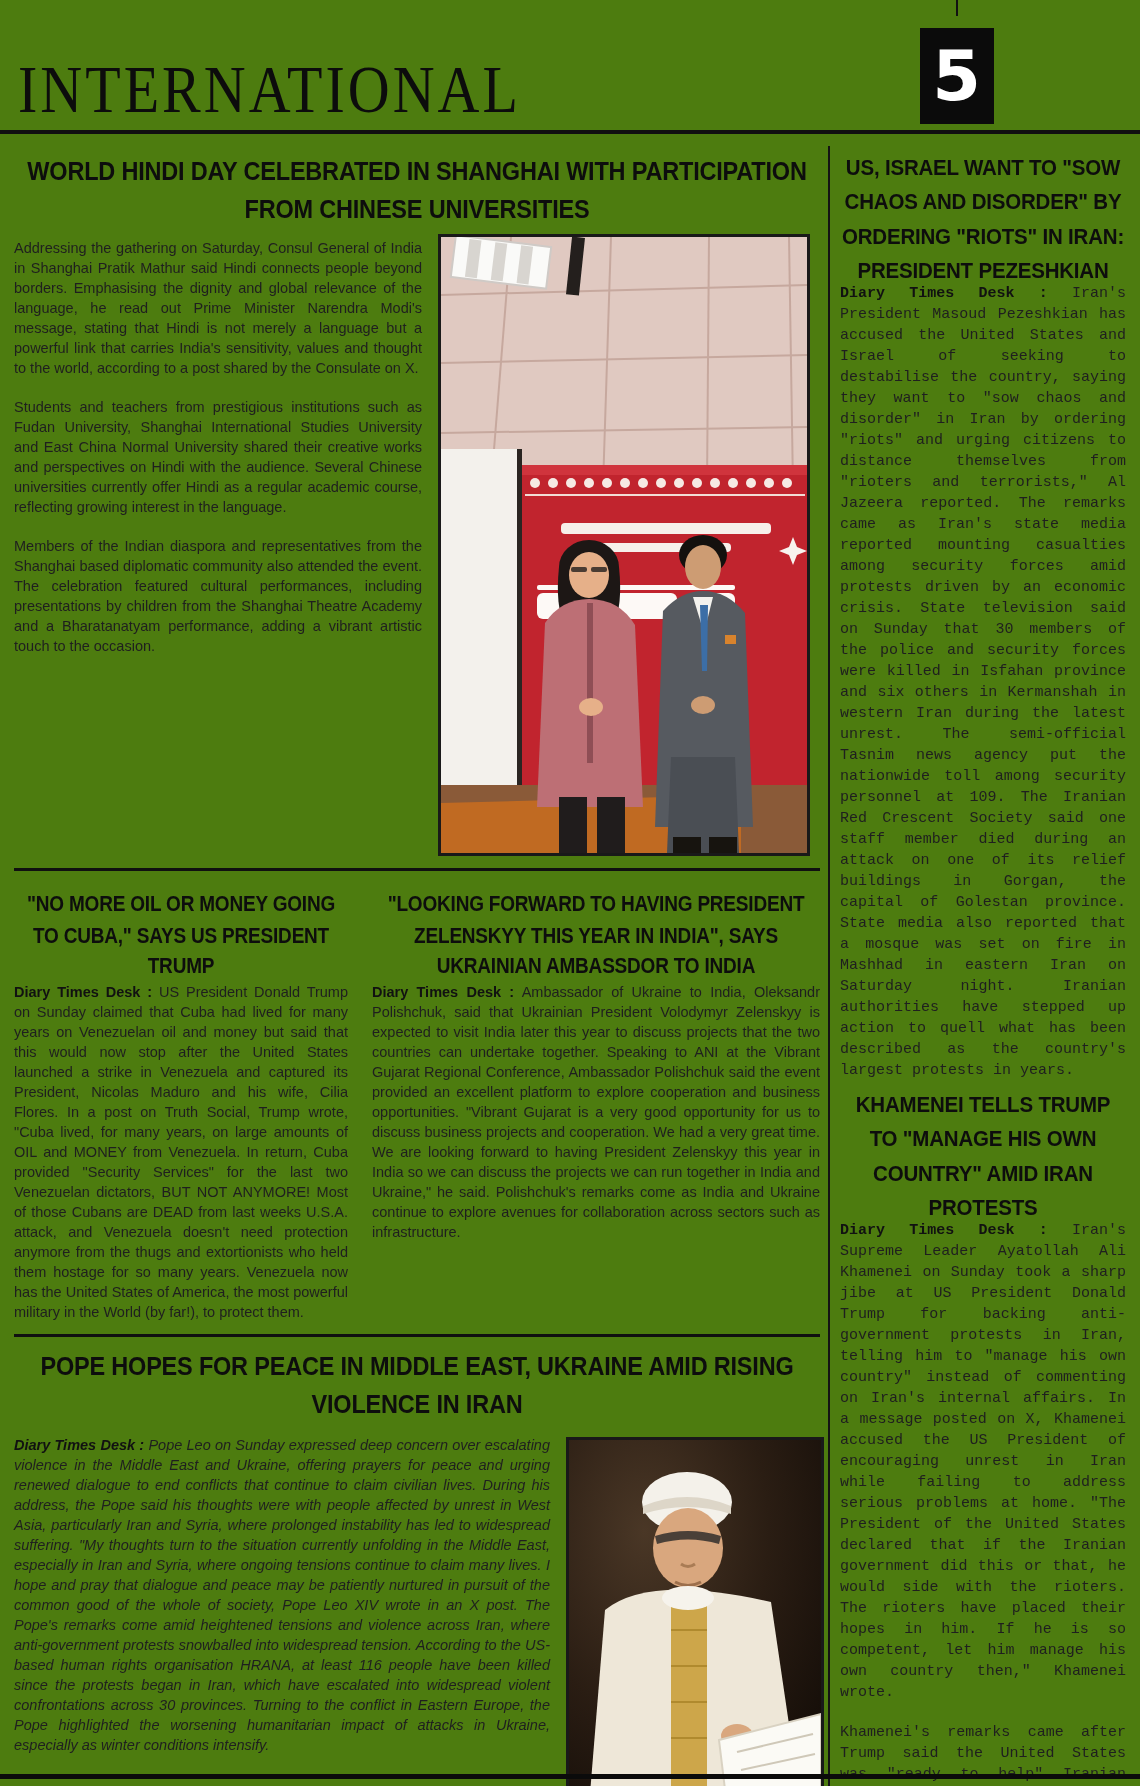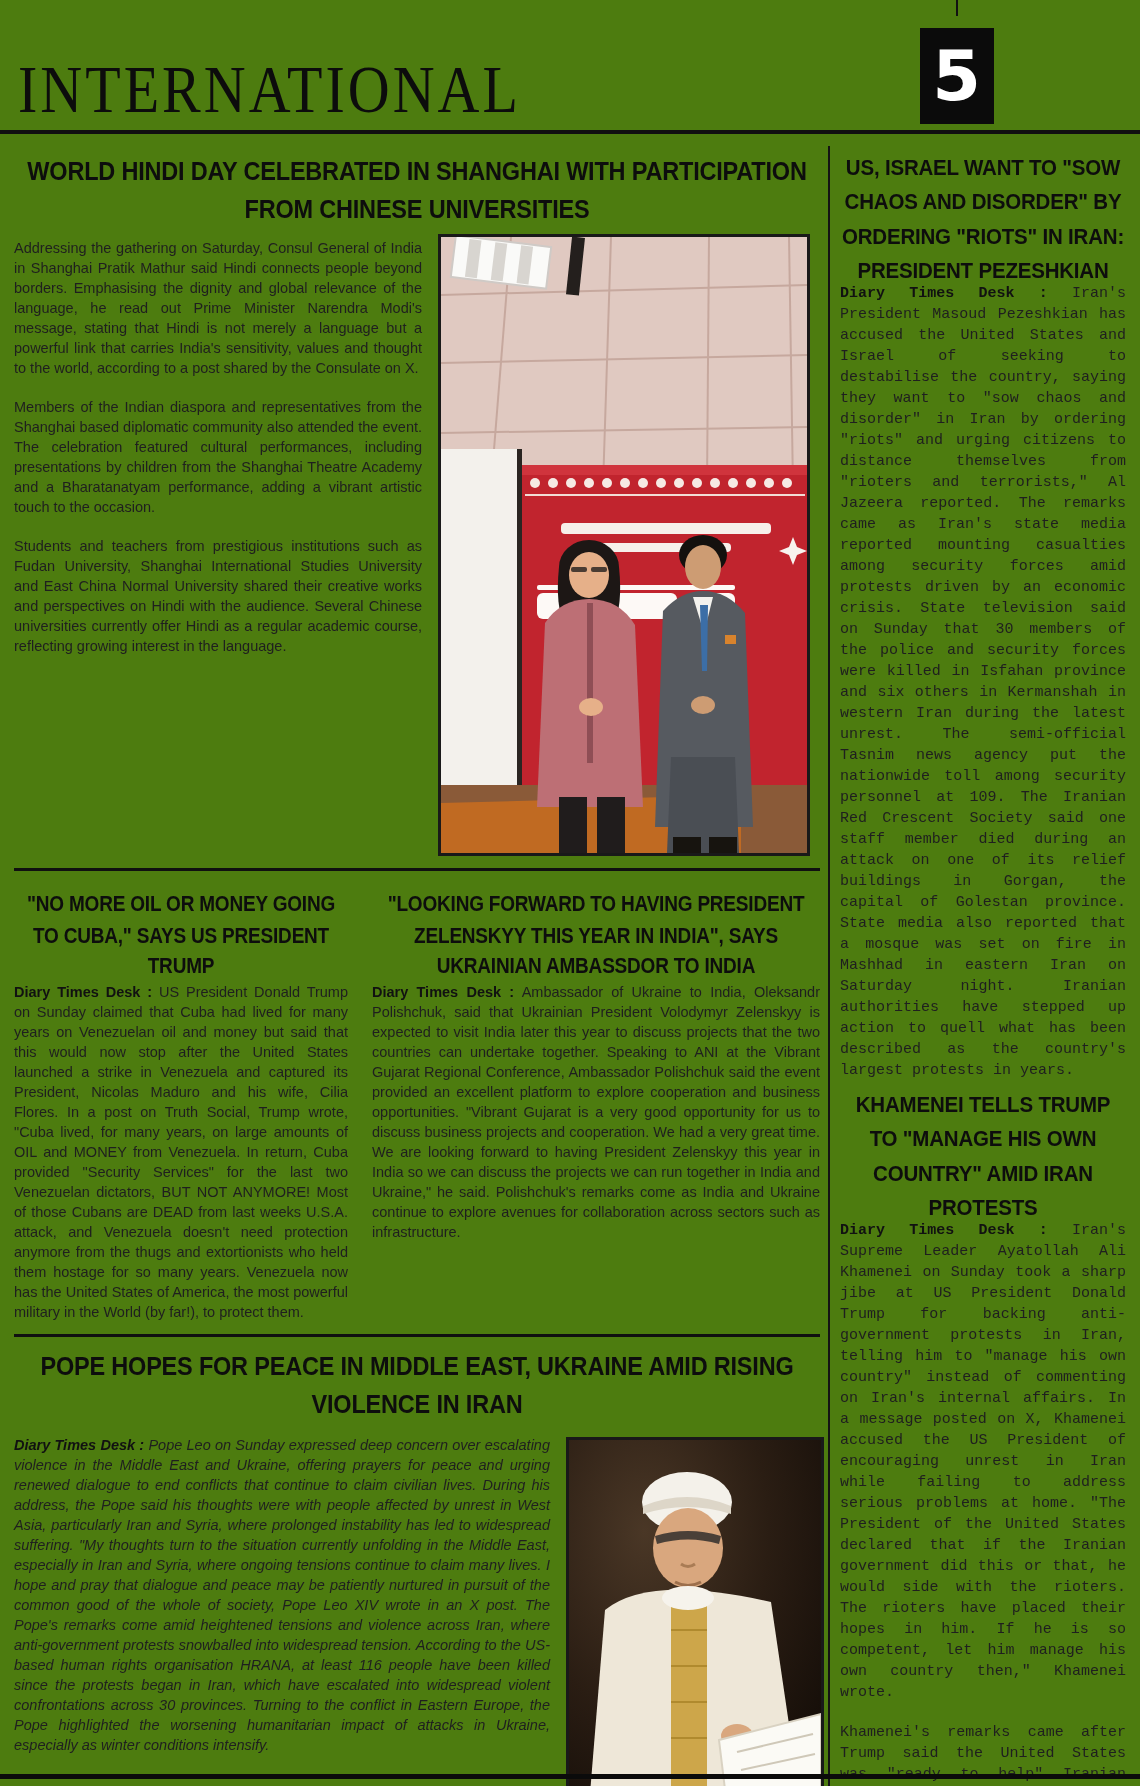--- a/index.html
+++ b/index.html
@@ -95,22 +95,22 @@
 
   <div class="content">
 
     <div class="left-section">
 
       <article>
         <h1 class="headline headline-lg">WORLD HINDI DAY CELEBRATED IN SHANGHAI WITH PARTICIPATION FROM CHINESE UNIVERSITIES</h1>
         <div class="art-row">
           <div class="hindi-text-col body-text">
             <p>Addressing the gathering on Saturday, Consul General of India in Shanghai Pratik Mathur said Hindi connects people beyond borders. Emphasising the dignity and global relevance of the language, he read out Prime Minister Narendra Modi's message, stating that Hindi is not merely a language but a powerful link that carries India's sensitivity, values and thought to the world, according to a post shared by the Consulate on X.</p>
+            <p>Students and teachers from prestigious institutions such as Fudan University, Shanghai International Studies University and East China Normal University shared their creative works and perspectives on Hindi with the audience. Several Chinese universities currently offer Hindi as a regular academic course, reflecting growing interest in the language.</p>
             <p>Members of the Indian diaspora and representatives from the Shanghai based diplomatic community also attended the event. The celebration featured cultural performances, including presentations by children from the Shanghai Theatre Academy and a Bharatanatyam performance, adding a vibrant artistic touch to the occasion.</p>
-            <p>Students and teachers from prestigious institutions such as Fudan University, Shanghai International Studies University and East China Normal University shared their creative works and perspectives on Hindi with the audience. Several Chinese universities currently offer Hindi as a regular academic course, reflecting growing interest in the language.</p>
           </div>
           <figure>
             <svg class="photo photo-hindi" viewBox="0 0 366 616" preserveAspectRatio="none" role="img">
 
               <rect x="0" y="0" width="366" height="250" fill="#e0c9c1"></rect>
               <g stroke="#c6a89e" stroke-width="2">
                 <line x1="0" y1="58" x2="366" y2="48"></line>
                 <line x1="0" y1="126" x2="366" y2="118"></line>
                 <line x1="0" y1="196" x2="366" y2="190"></line>
                 <line x1="70" y1="0" x2="50" y2="250"></line>

